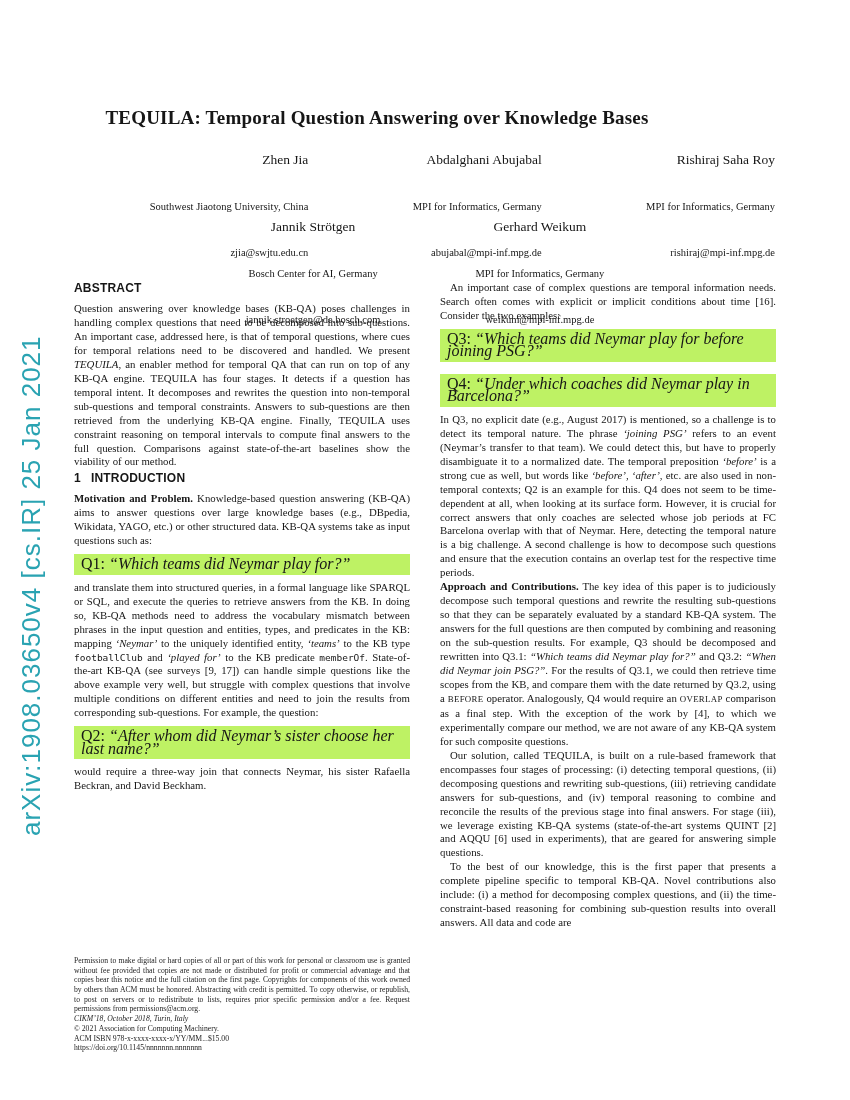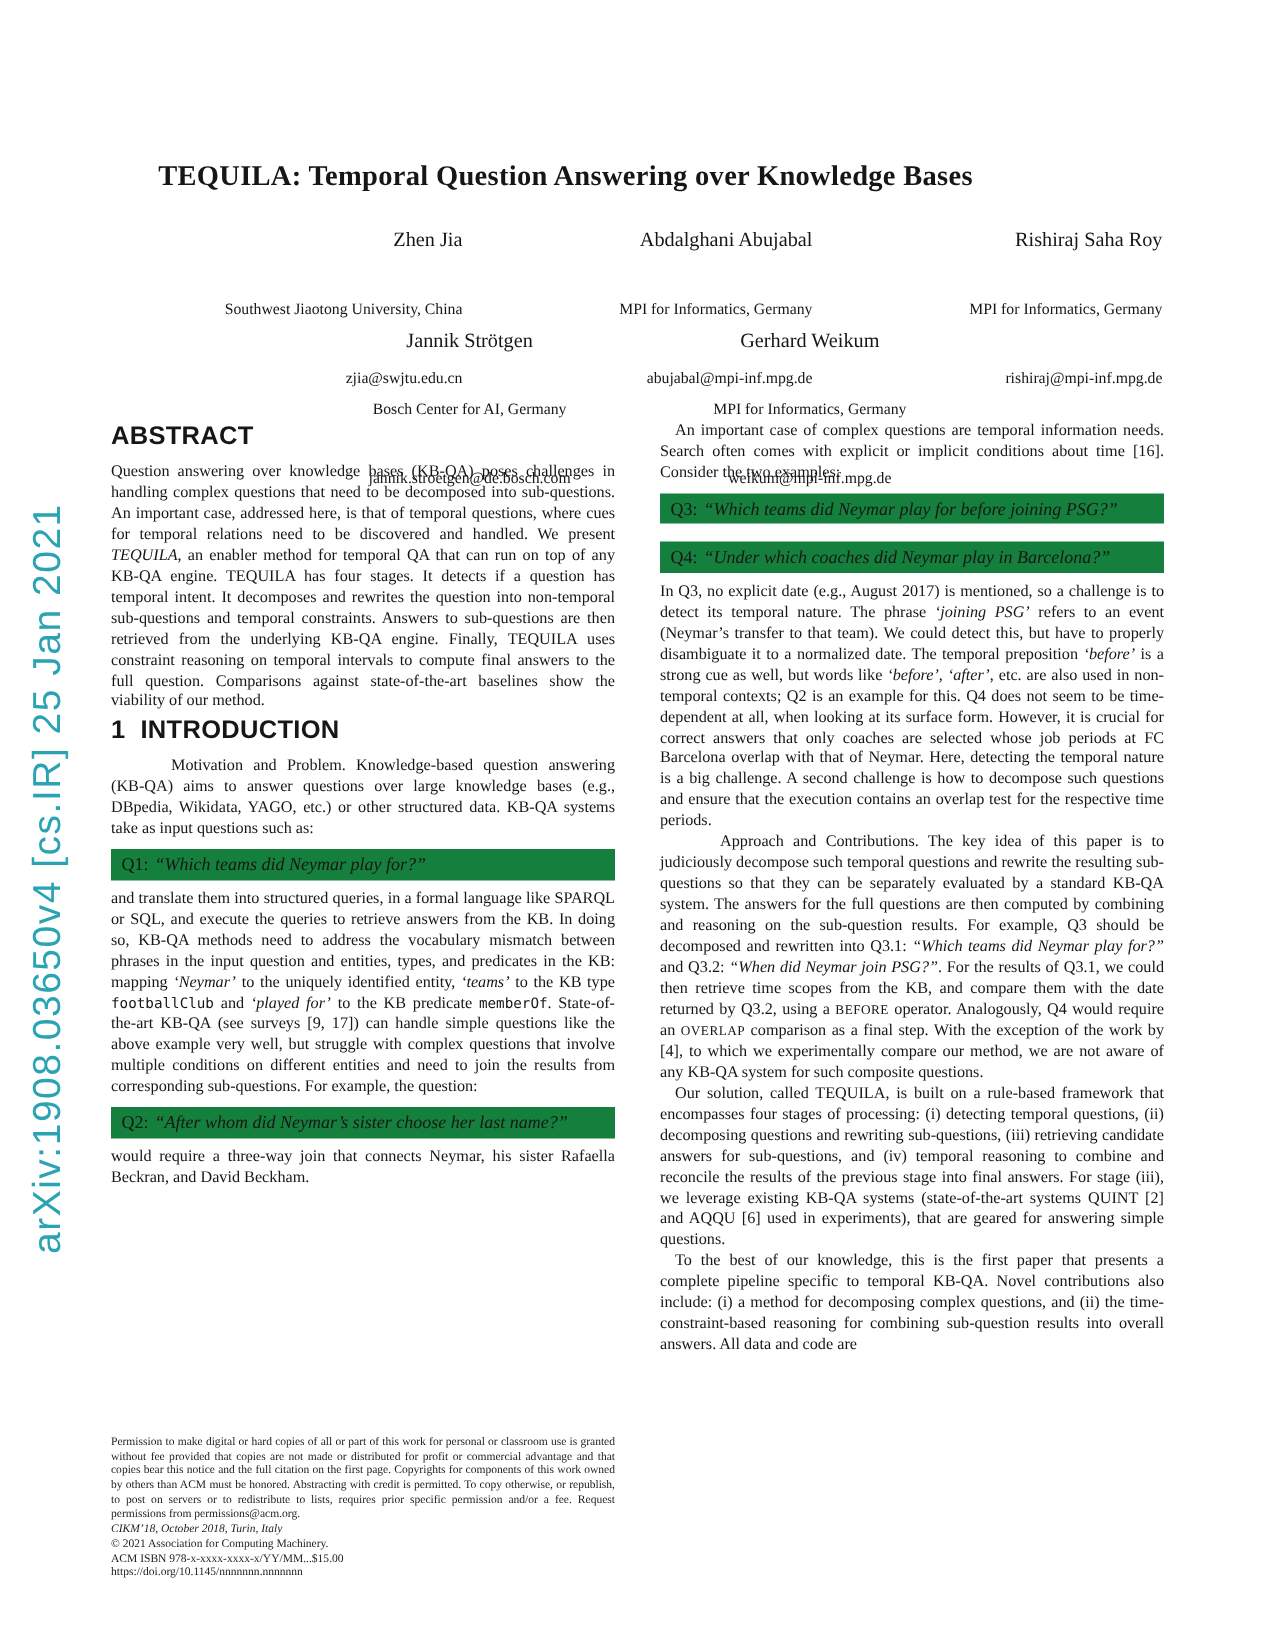--- a/index.html
+++ b/index.html
@@ -25,32 +25,32 @@
   .author-name{font-size:13.5px; margin-bottom:3px;}
   .author-aff,.author-email{font-size:10.5px; line-height:13.5px;margin-top:32px;}
   .columns{
     position:absolute; top:281px; left:74px; width:702px; height:772px;
     display:flex; gap:30px;
   }
   .col{width:336px; display:flex; flex-direction:column;}
   p{margin:0; font-size:10.8px; line-height:13.95px; text-align:justify;}
   .indent{text-indent:10px;}
   h2{
-    font-family:"Liberation Sans", sans-serif; font-size:17px;
+    font-family:"Liberation Sans", sans-serif; font-size:12px;
     margin:0 0 7px 0; letter-spacing:0.2px;
   }
   h2.intro-h{margin:2px 0 7px 0;}
   h2 .sec-num{margin-right:10px;}
   .qbox{
-    background:#15803d; margin:6px 0; padding:4px 7px;
-    font-size:12px; line-height:12.5px;
+    background:#bef264; margin:6px 0; padding:4px 7px;
+    font-size:16px; line-height:12.5px;
   }
   .qbox .qlabel{margin-right:4px;}
   .qbox .qtext{font-style:italic;}
-  .seg-b{font-weight:normal;margin-left:40px;}
+  .seg-b{font-weight:bold;}
   .seg-i{font-style:italic;}
   .seg-m{font-family:"DejaVu Sans Mono", monospace; font-size:0.88em;}
   .seg-sc{font-size:0.82em; letter-spacing:0.3px;margin-top:40px;}
   .footnote{
     margin-top:auto; font-size:7.7px; line-height:9.7px; text-align:justify;
     color:#1d1d1d;
   }
   .footnote .line{display:block;}
   .footnote .venue{font-style:italic;}
   .footnote .doi{color:#1d1d1d; text-decoration:none;}

